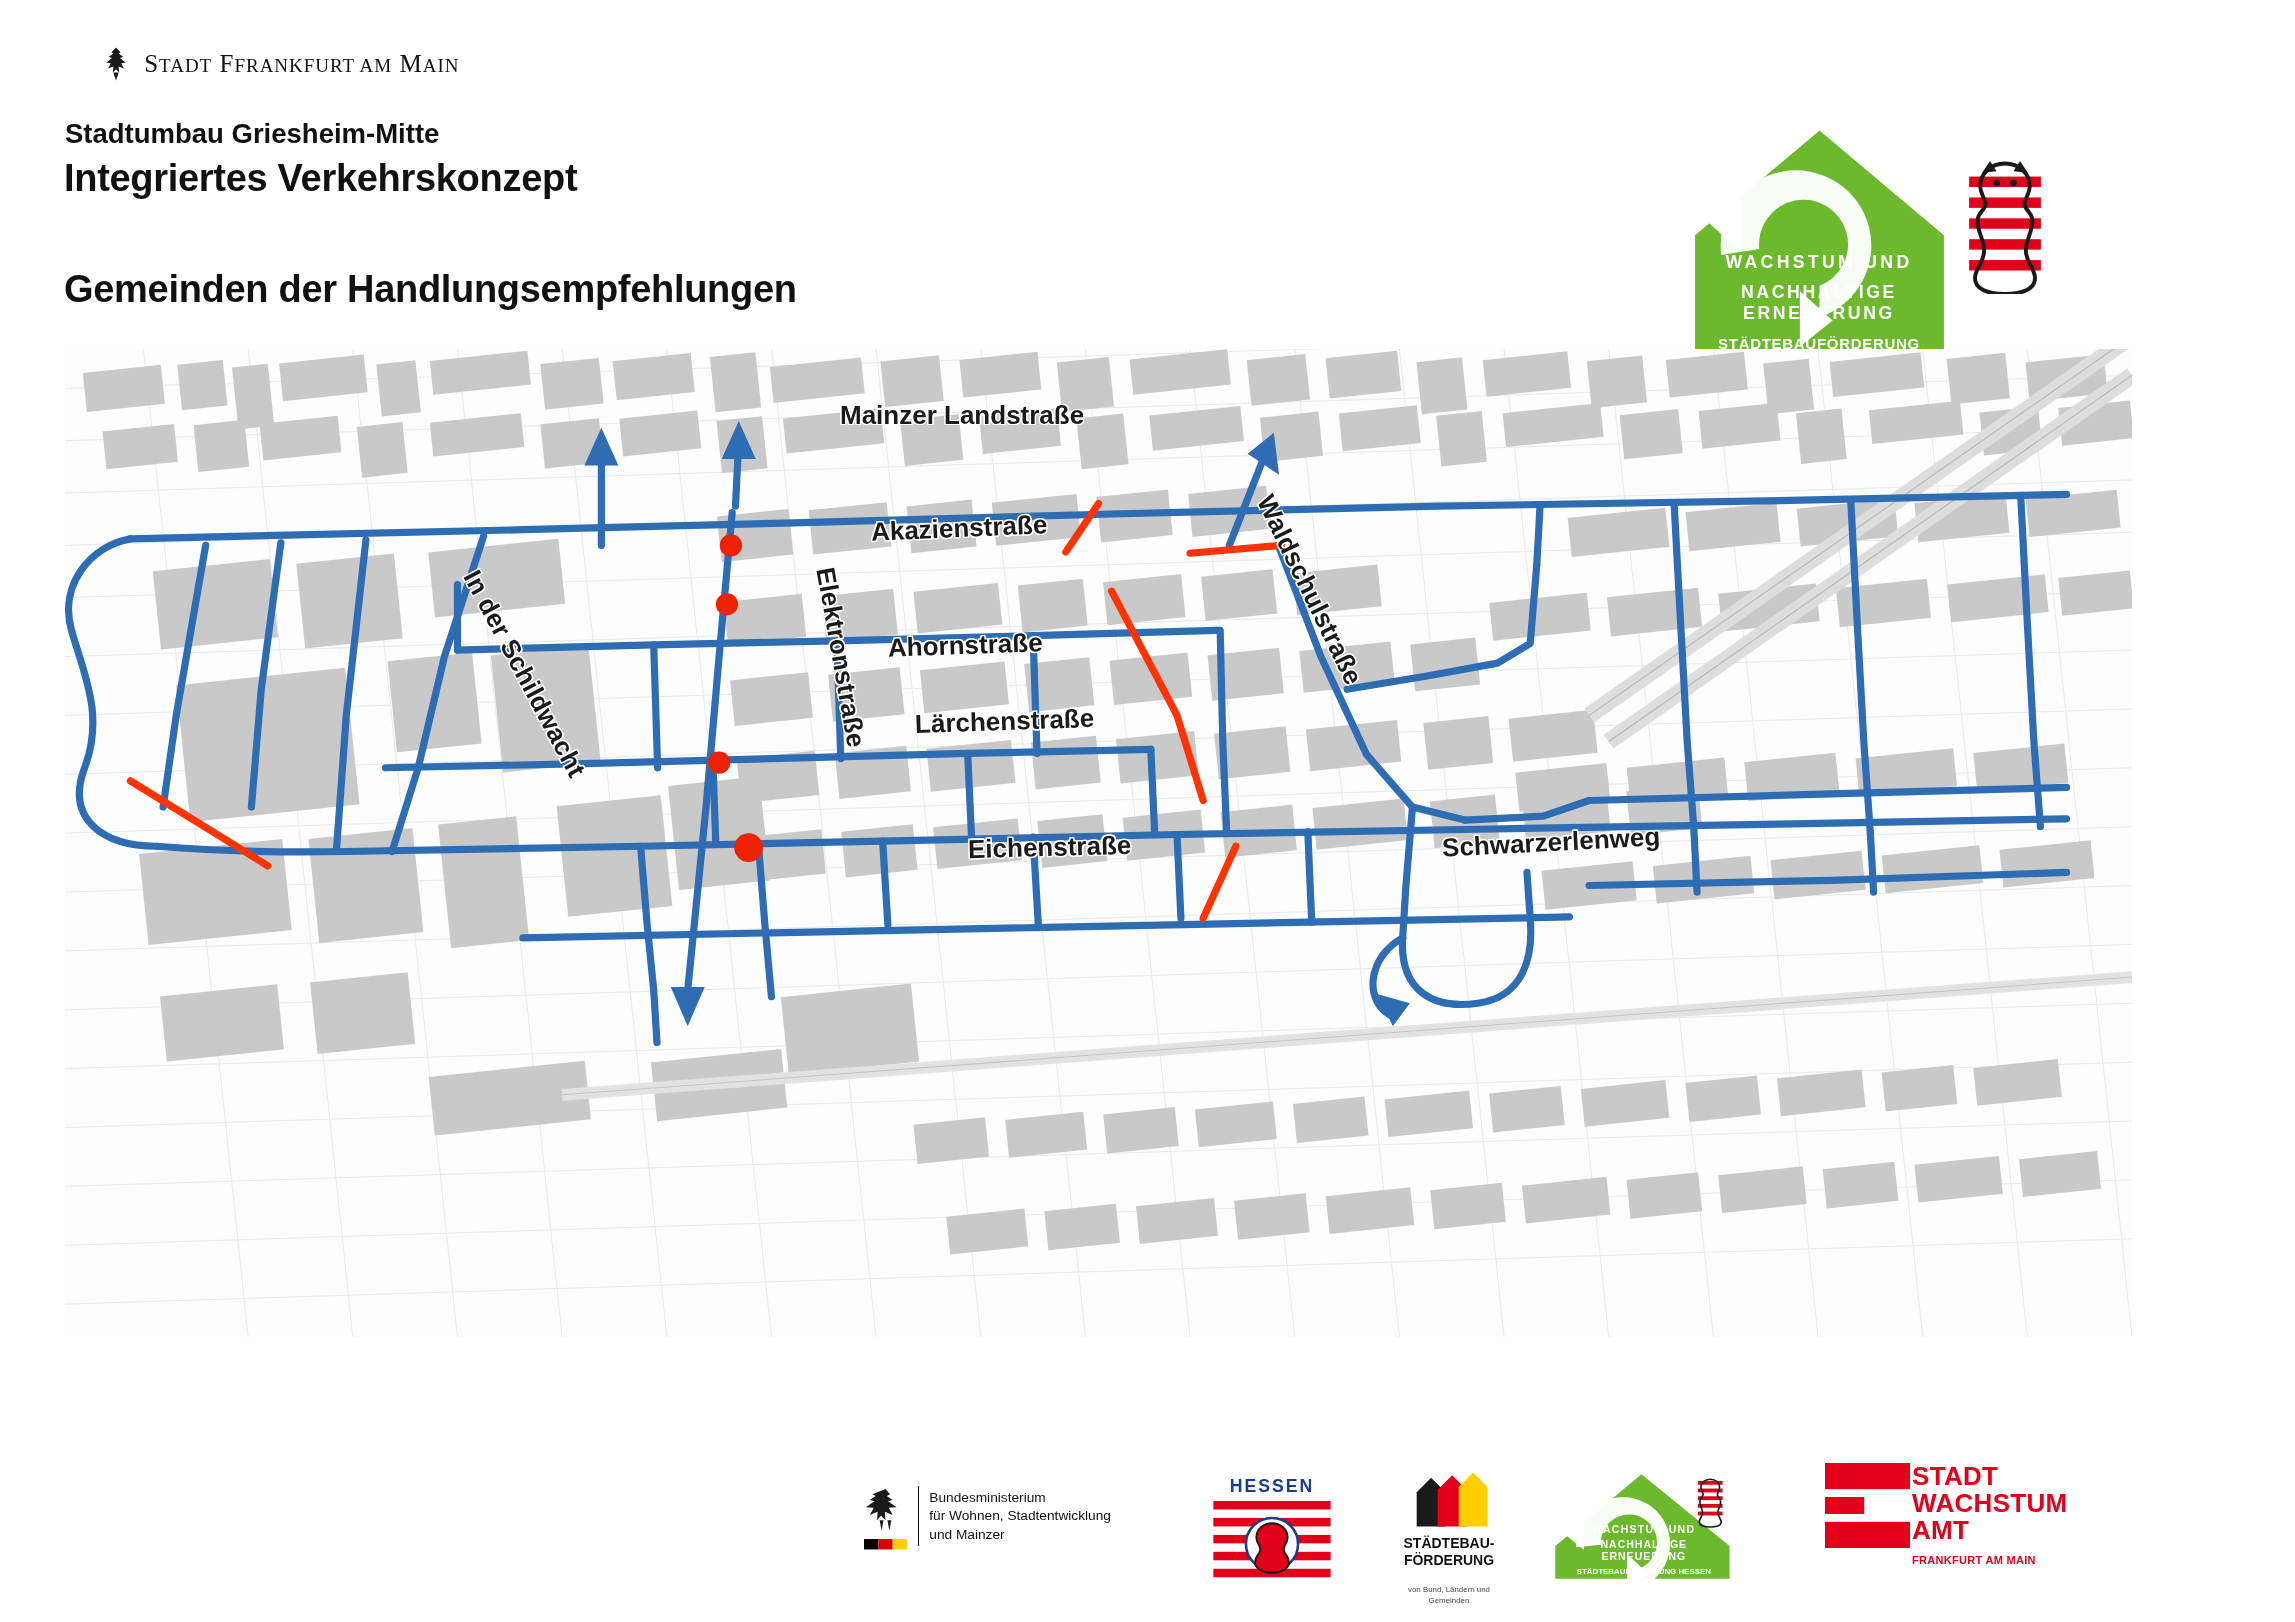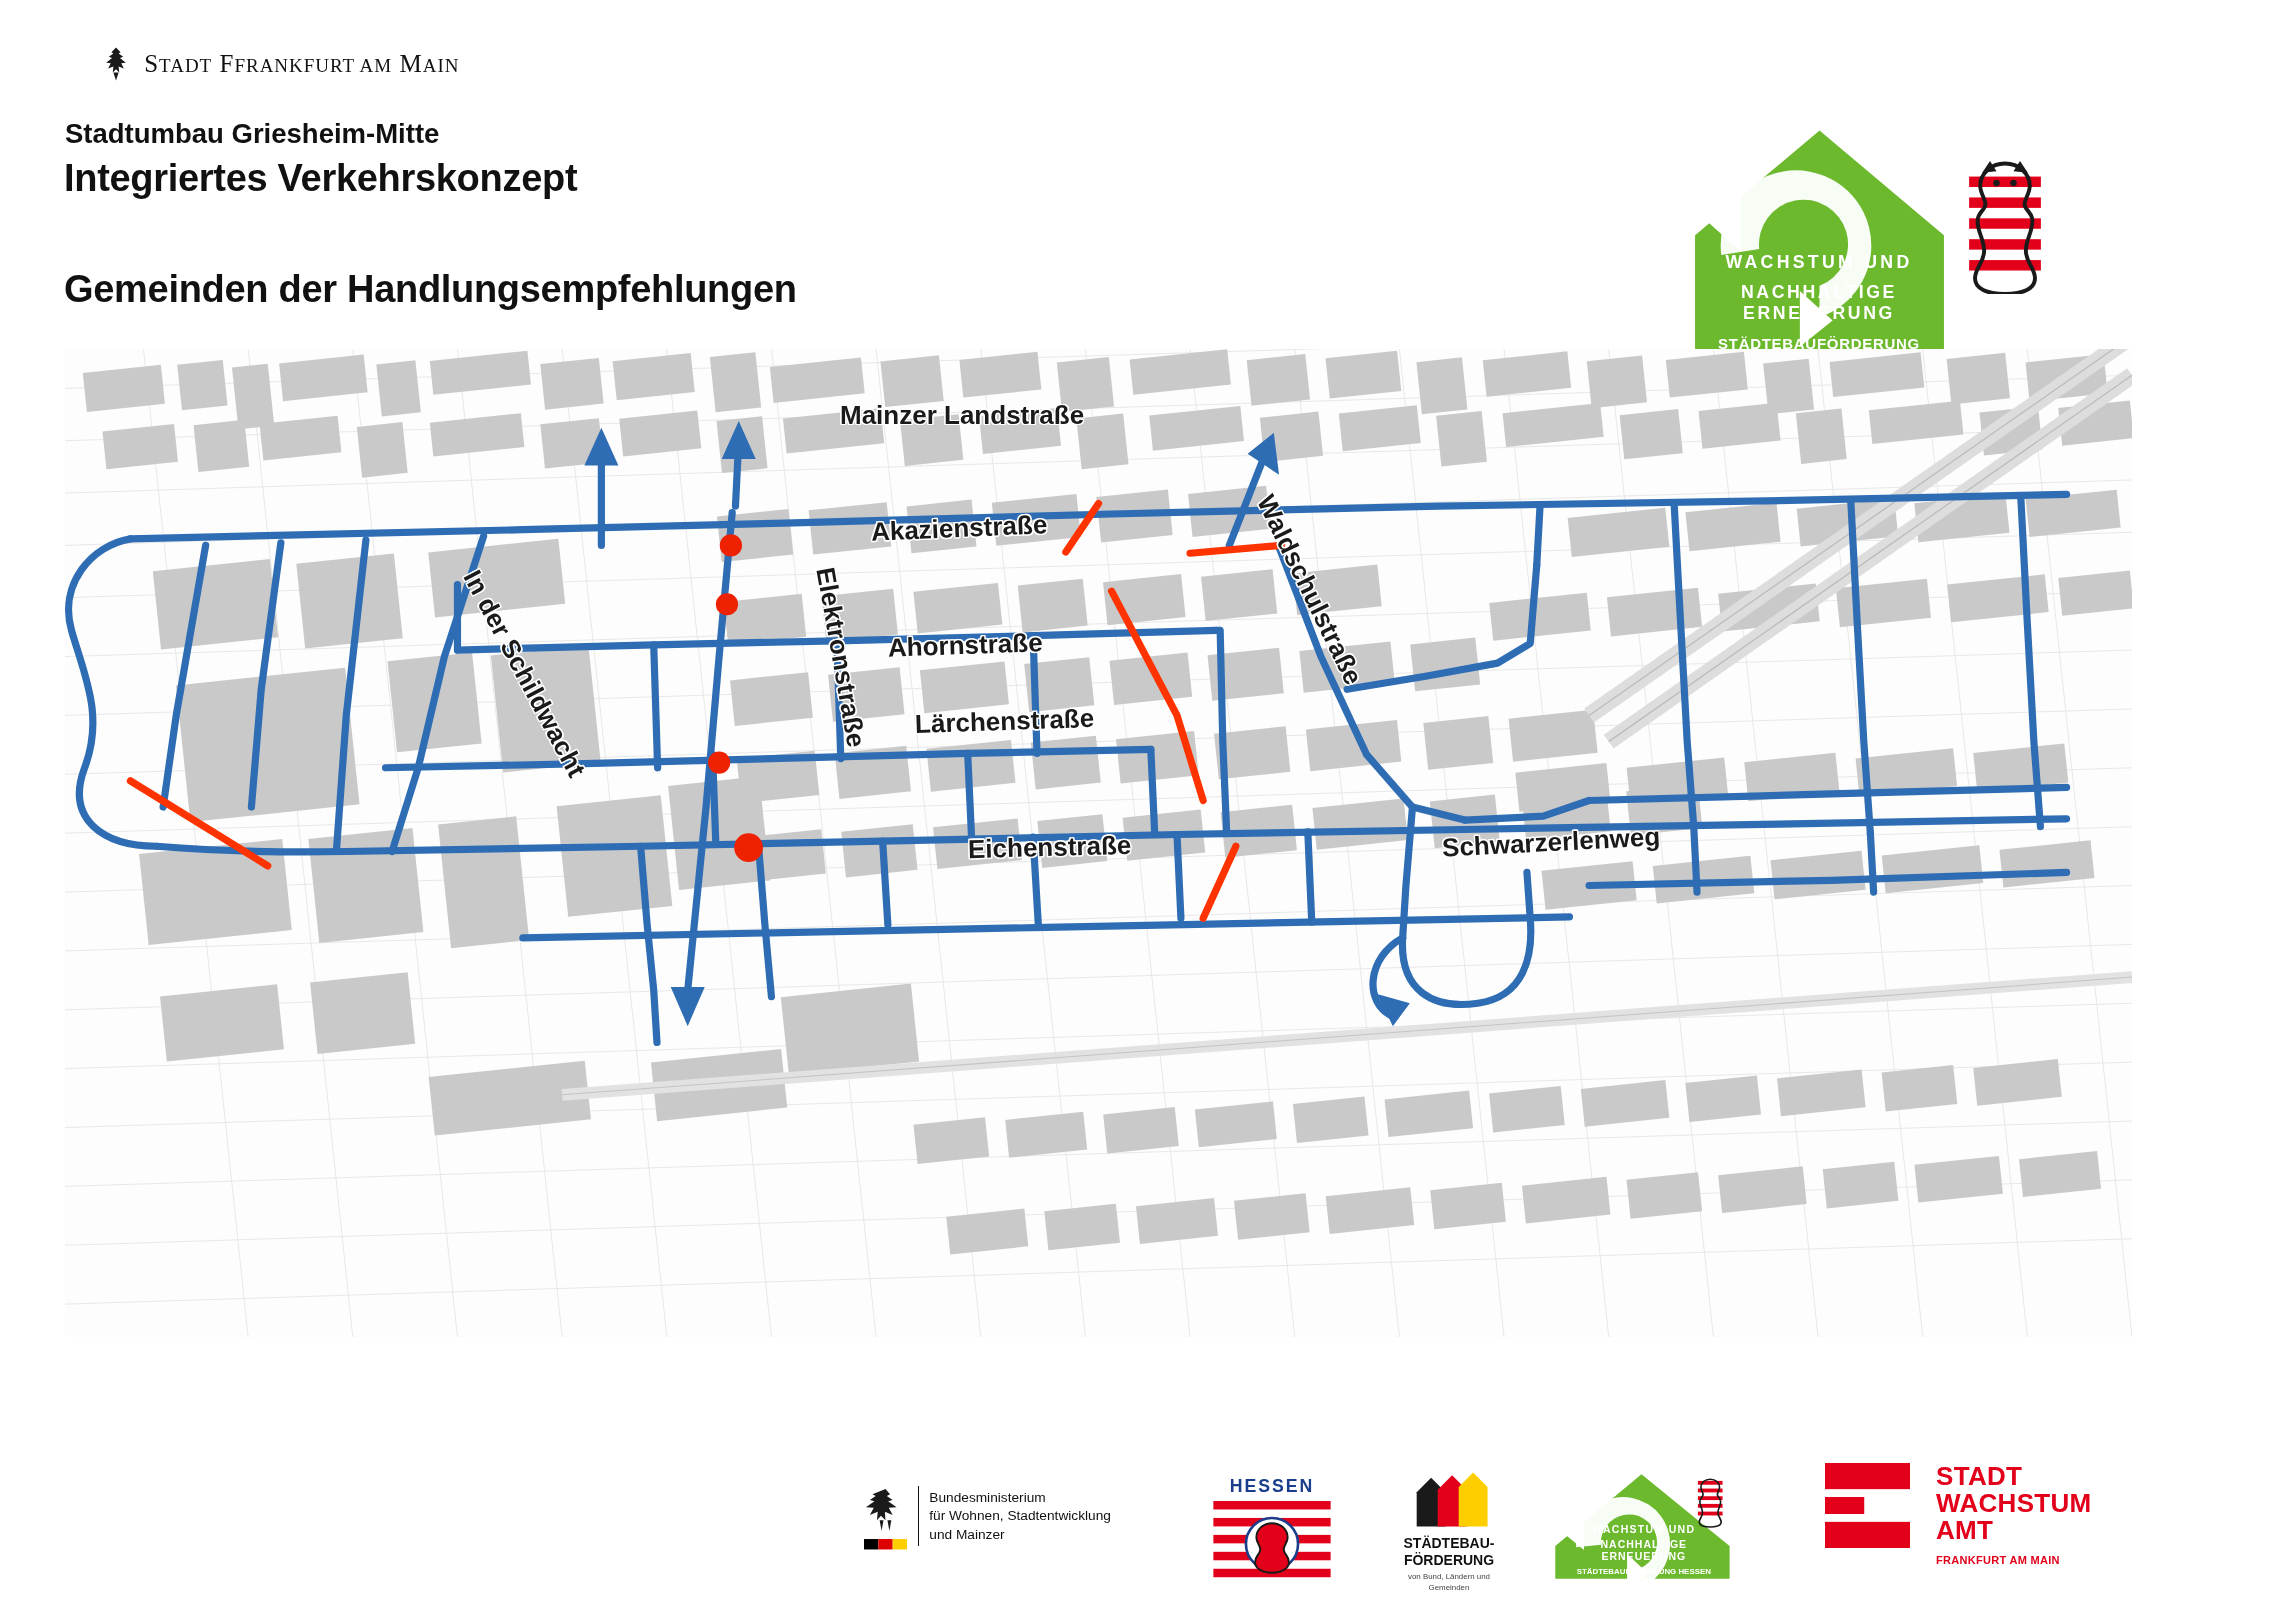--- a/index.html
+++ b/index.html
@@ -42,29 +42,29 @@
   #bmwsb .txt{font-size:13.7px;line-height:1.35;color:#111;}
   #bmwsb .flag{position:absolute;left:0;bottom:-2.6px;width:43px;height:10.5px;}
 
   #hessen-foot{left:1213px;top:27px;width:118px;height:114px;}
   #hessen-foot .hcap{font-size:17.7px;font-weight:bold;color:#1a3e8c;letter-spacing:2px;text-align:center;}
   #hessen-foot .bars{margin-top:3.9px;width:118px;height:86px;position:relative;}
 
   #staedtebau{left:1374px;top:17px;width:150px;height:118px;text-align:center;}
   #staedtebau .hs{width:105px;height:63px;margin:0 auto;position:relative;}
   #staedtebau .sb1{font-size:14px;font-weight:bold;color:#111;margin-top:3.9px;line-height:1.2;}
-  #staedtebau .sb2{font-size:7.9px;color:#444;margin-top:4px;line-height:1.3;}
+  #staedtebau .sb2{font-size:7.9px;color:#444;margin-top:17px;line-height:1.3;}
 
   #wachstum-foot{left:1550px;top:19.6px;width:196px;height:111px;}
   #wf-text{position:absolute;left:11.8px;top:54px;width:164px;text-align:center;color:#fff;font-weight:bold;}
   #wf-text .a{font-size:10.5px;letter-spacing:1.3px;}
   #wf-text .b{font-size:10.5px;letter-spacing:1px;margin-top:3.9px;}
   #wf-text .c{font-size:7.9px;margin-top:4.6px;}
 
-  #stadtplanungsamt{left:1825px;top:14.4px;width:301px;height:121px;display:flex;align-items:flex-start;gap:26px;}
+  #stadtplanungsamt{left:1825px;top:14.4px;width:301px;height:121px;display:flex;align-items:flex-start;gap:2px;}
   #spa-mark{width:85px;height:85px;position:relative;}
   #spa-text{color:#e2001a;font-weight:bold;line-height:1.04;font-size:26px;letter-spacing:0.3px;}
   #spa-sub{color:#e2001a;font-size:11px;font-weight:bold;margin-top:9.2px;letter-spacing:0.3px;}
 </style>
 </head>
 <body>
 
 <div id="city-logo">
   <span class="eagle">
     <svg width="38" height="38" viewBox="0 0 58 58">

